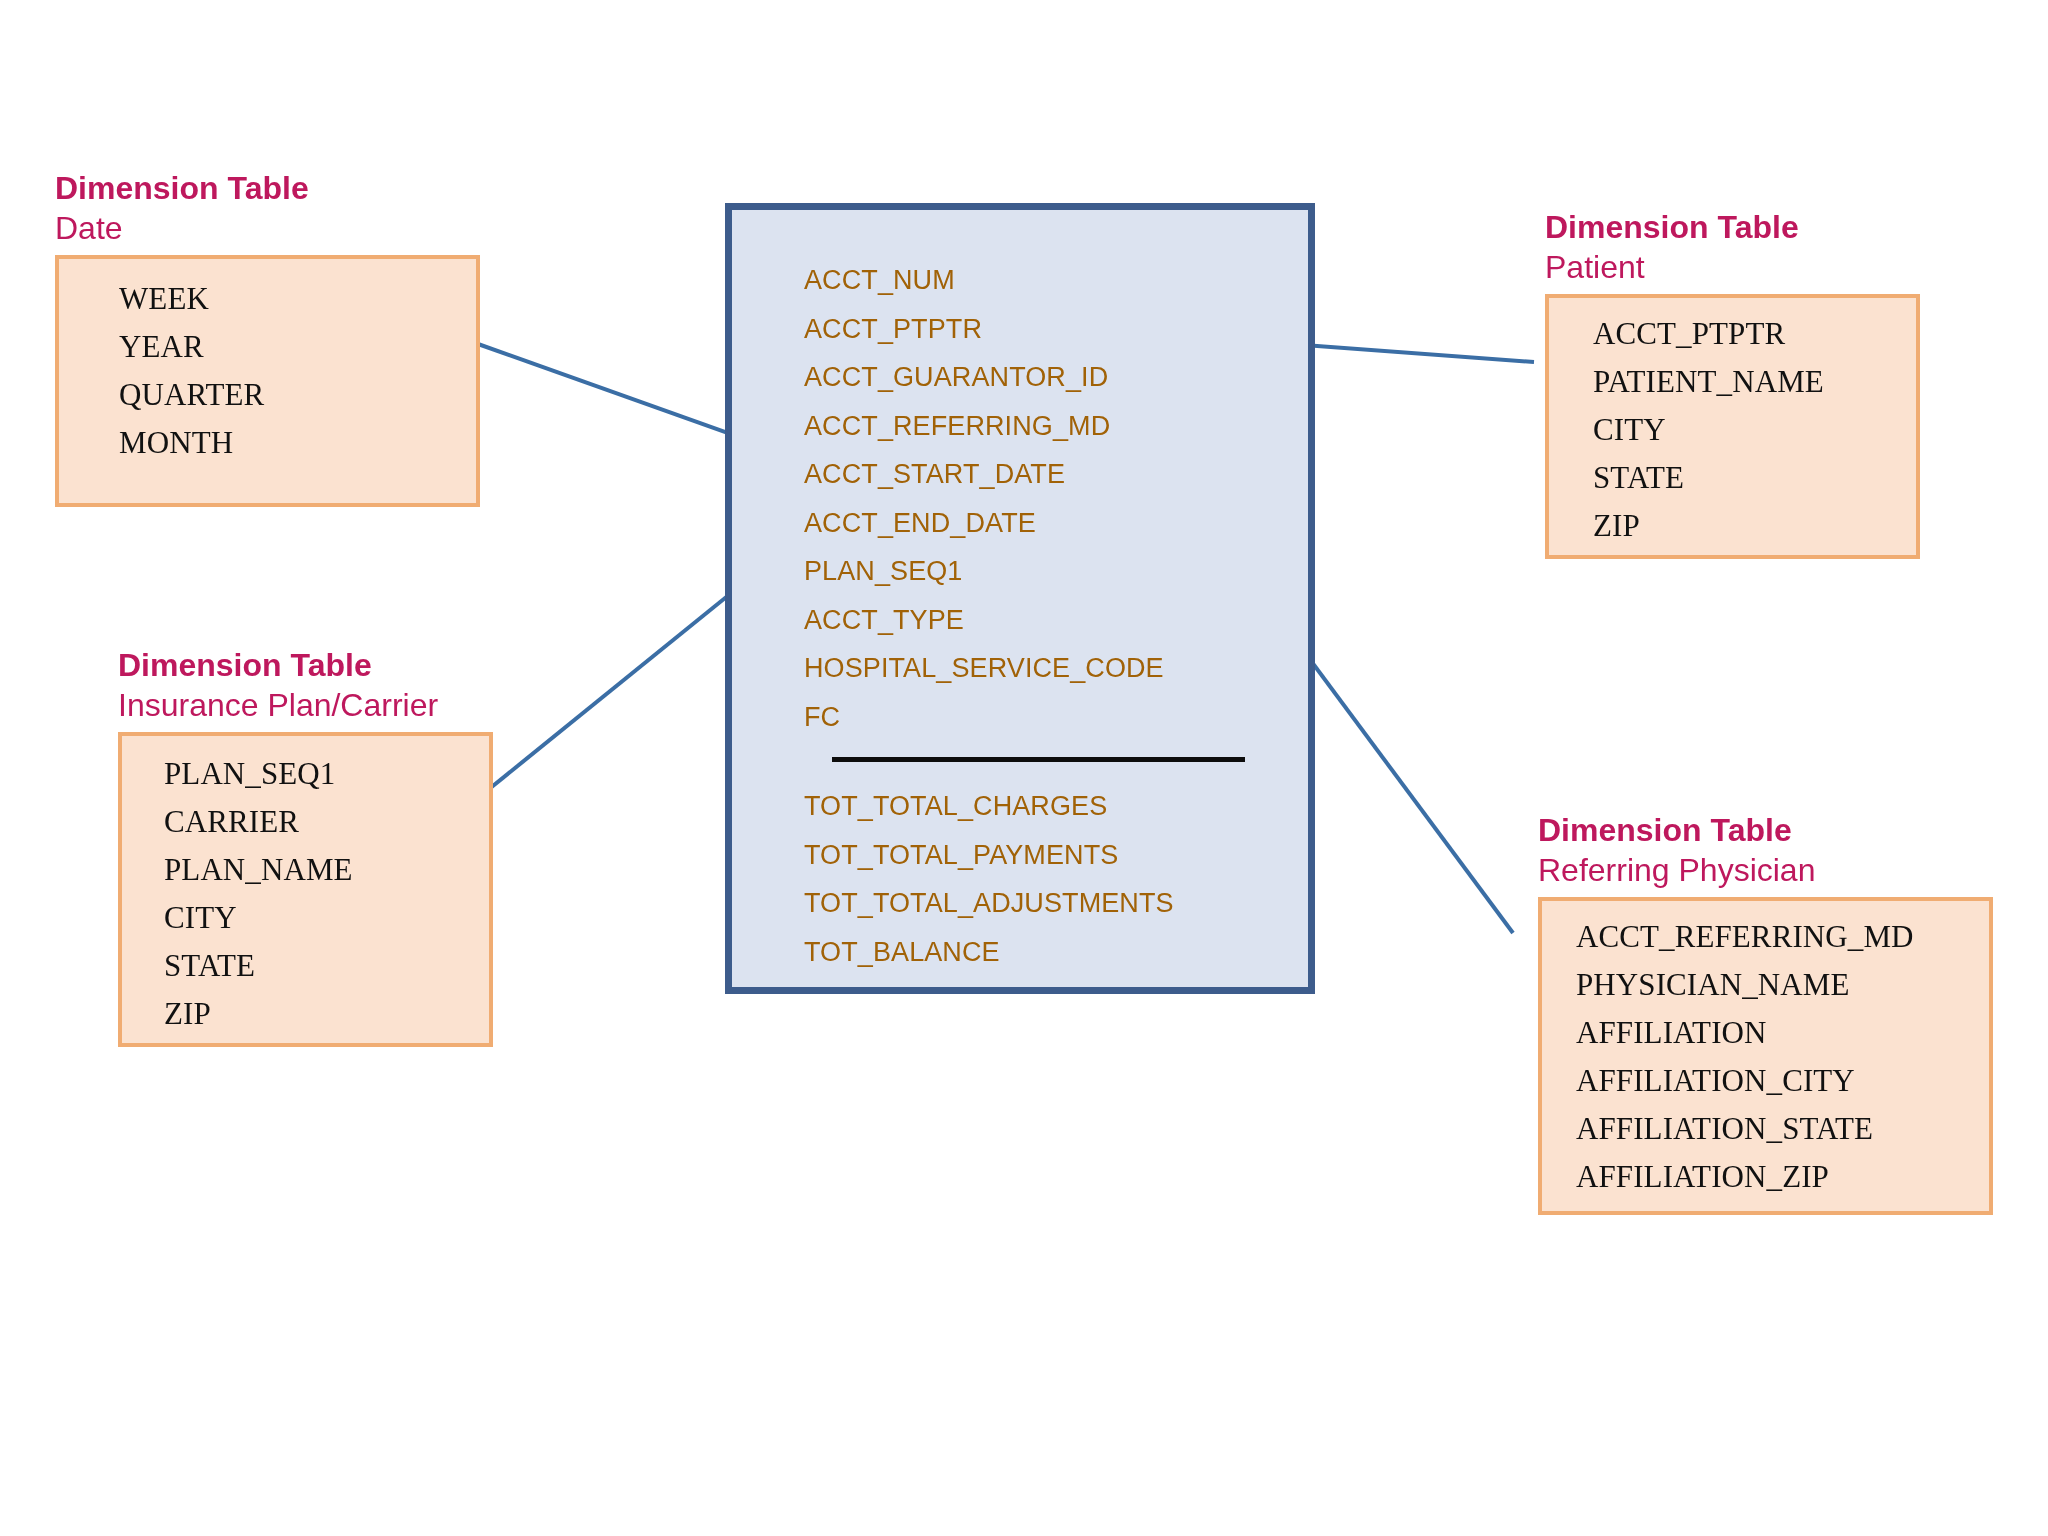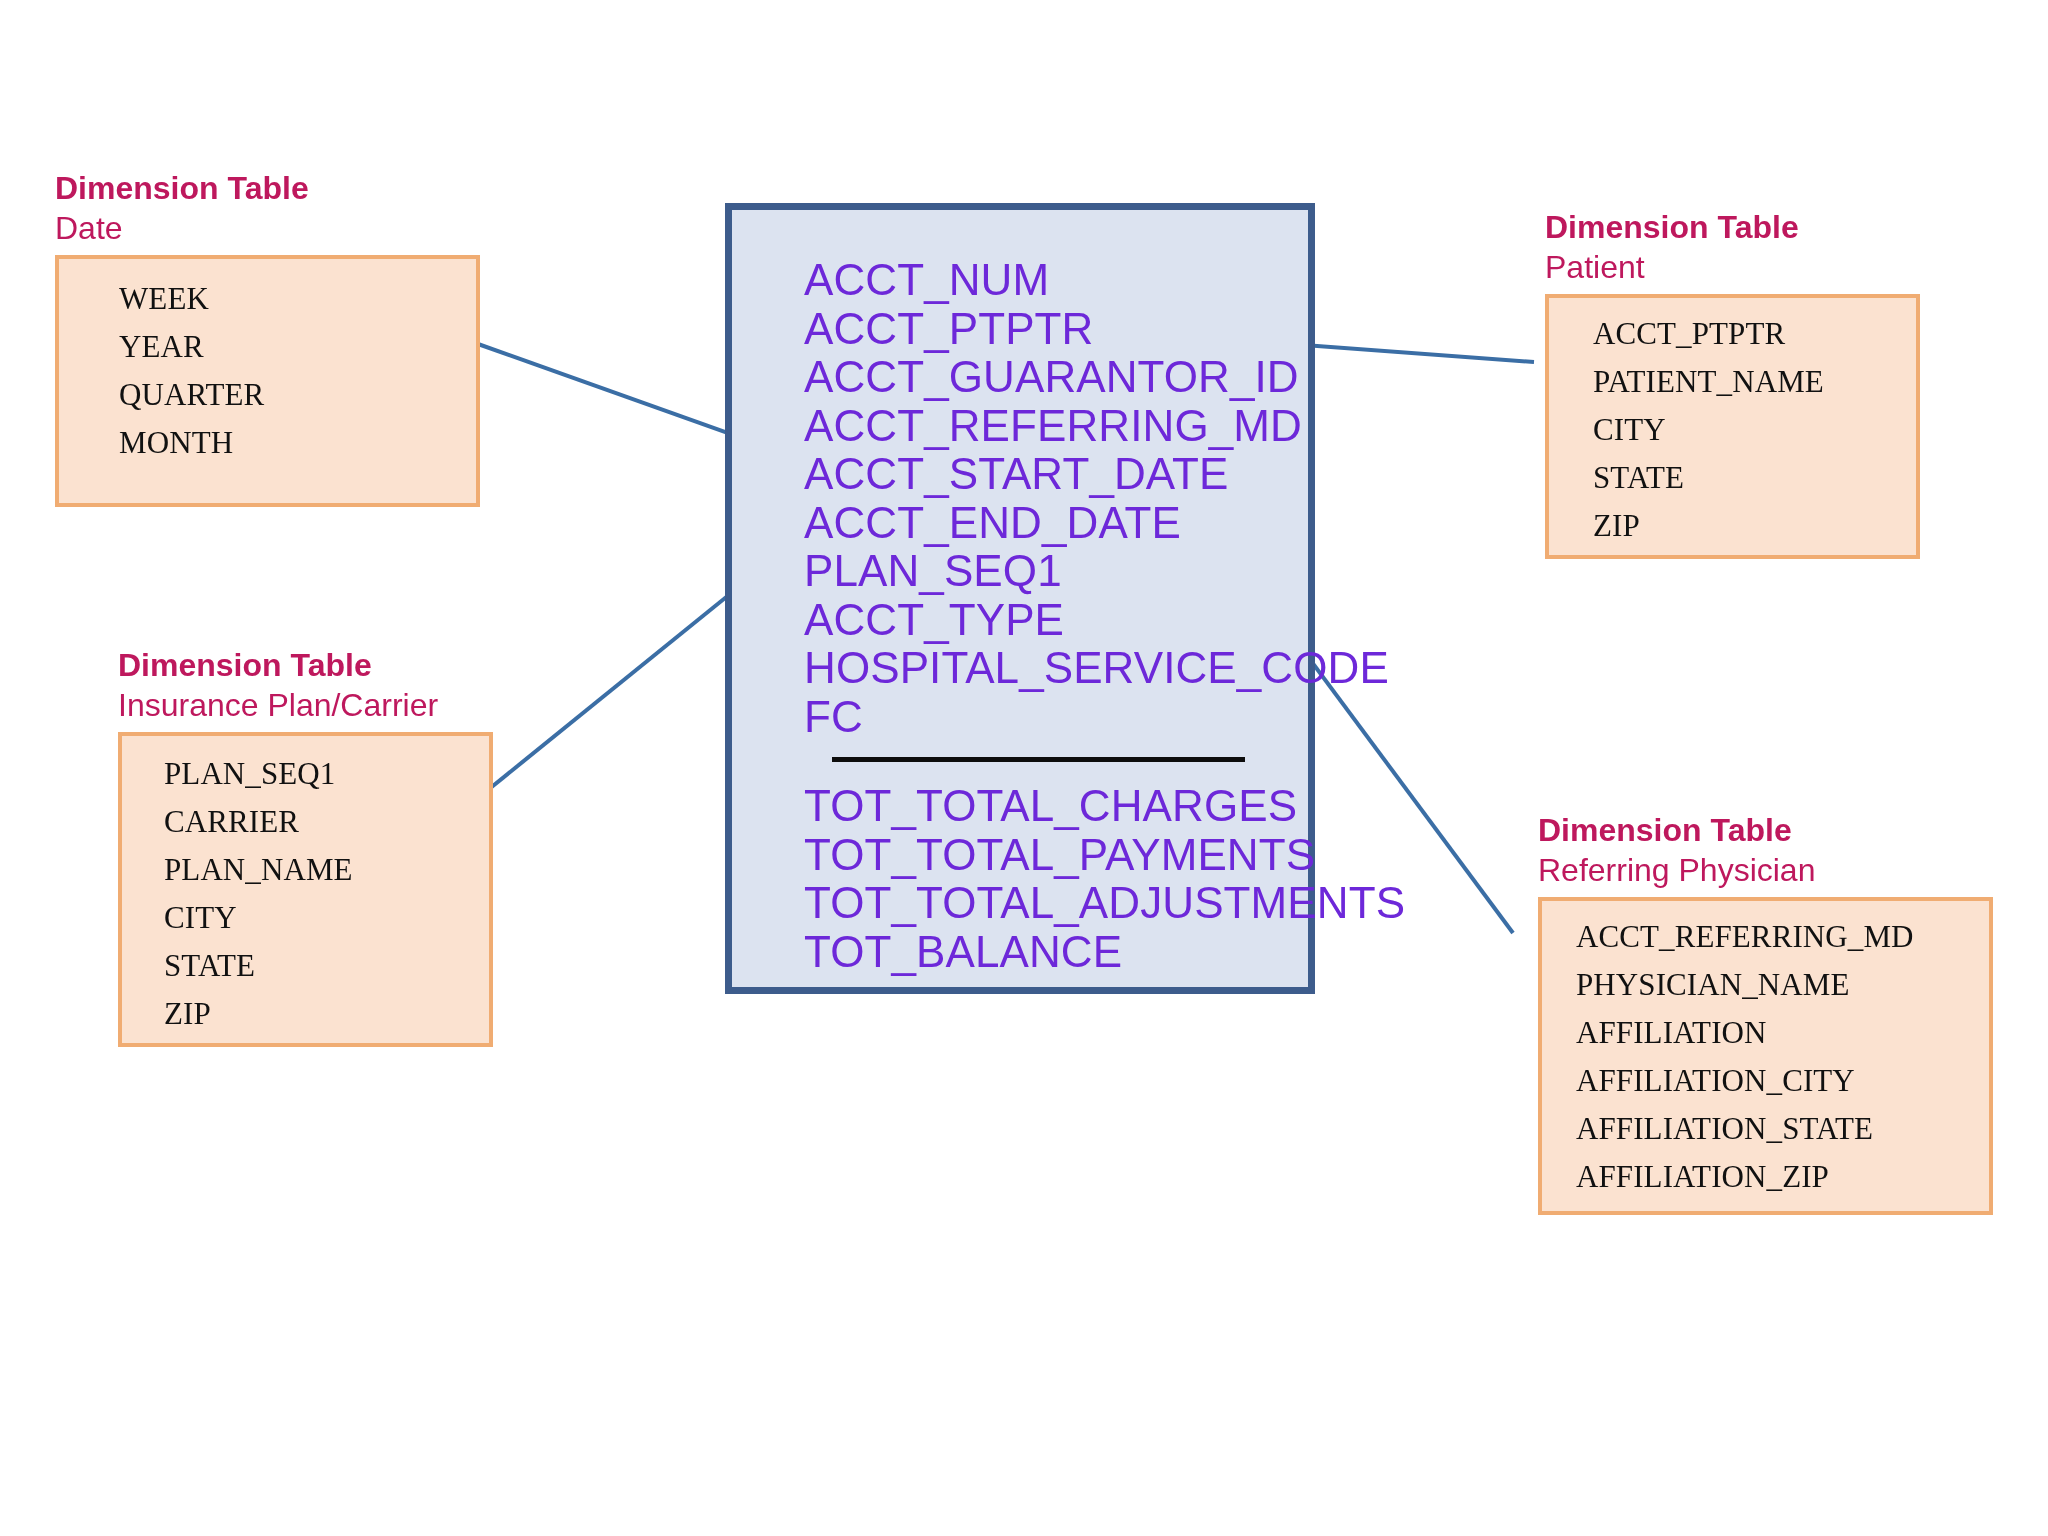--- a/index.html
+++ b/index.html
@@ -54,23 +54,23 @@
     background: #dce3f0;
     border: 7px solid #3d5c8c;
   }
   .fact-inner {
     position: absolute;
     left: 72px;
     top: 46px;
     right: 10px;
   }
   .fact-field {
-    font-size: 44px;
+    font-size: 27px;
     line-height: 48.5px;
-    color: #6d28d9;
+    color: #a16207;
     white-space: nowrap;
     letter-spacing: 0.1px;
   }
   .fact-rule {
     height: 0;
     border-top: 5px solid #0d0d0d;
     width: 413px;
     margin: 16px 0 20px 28px;
   }
 

